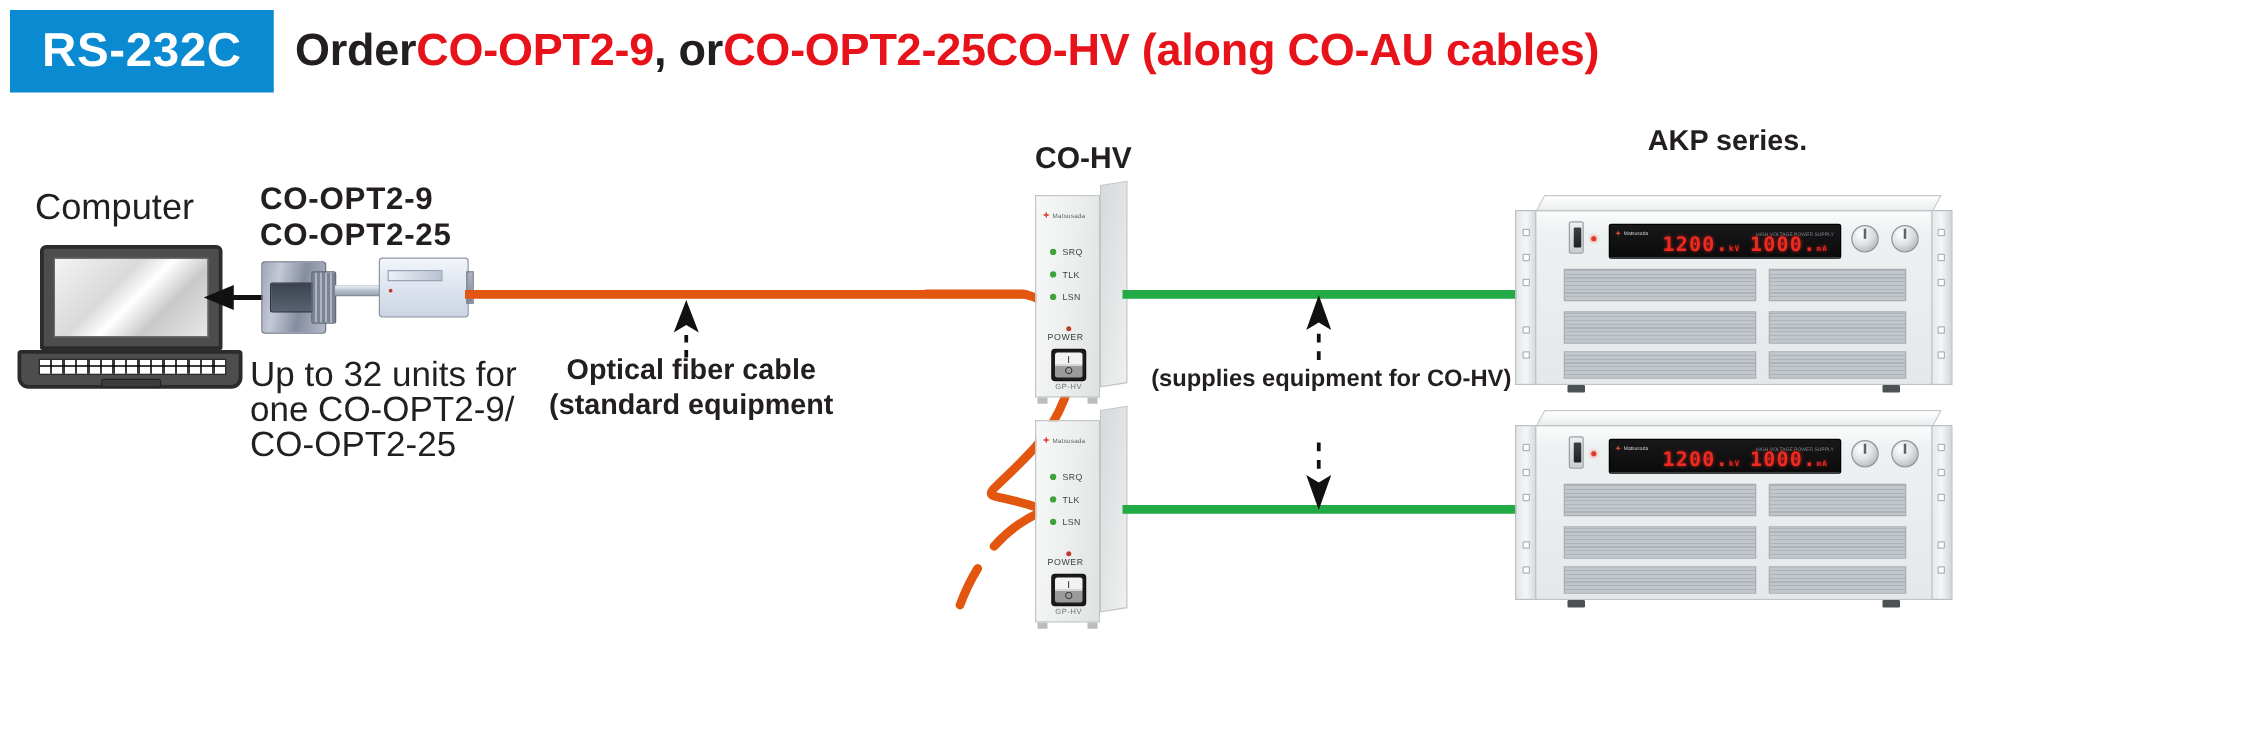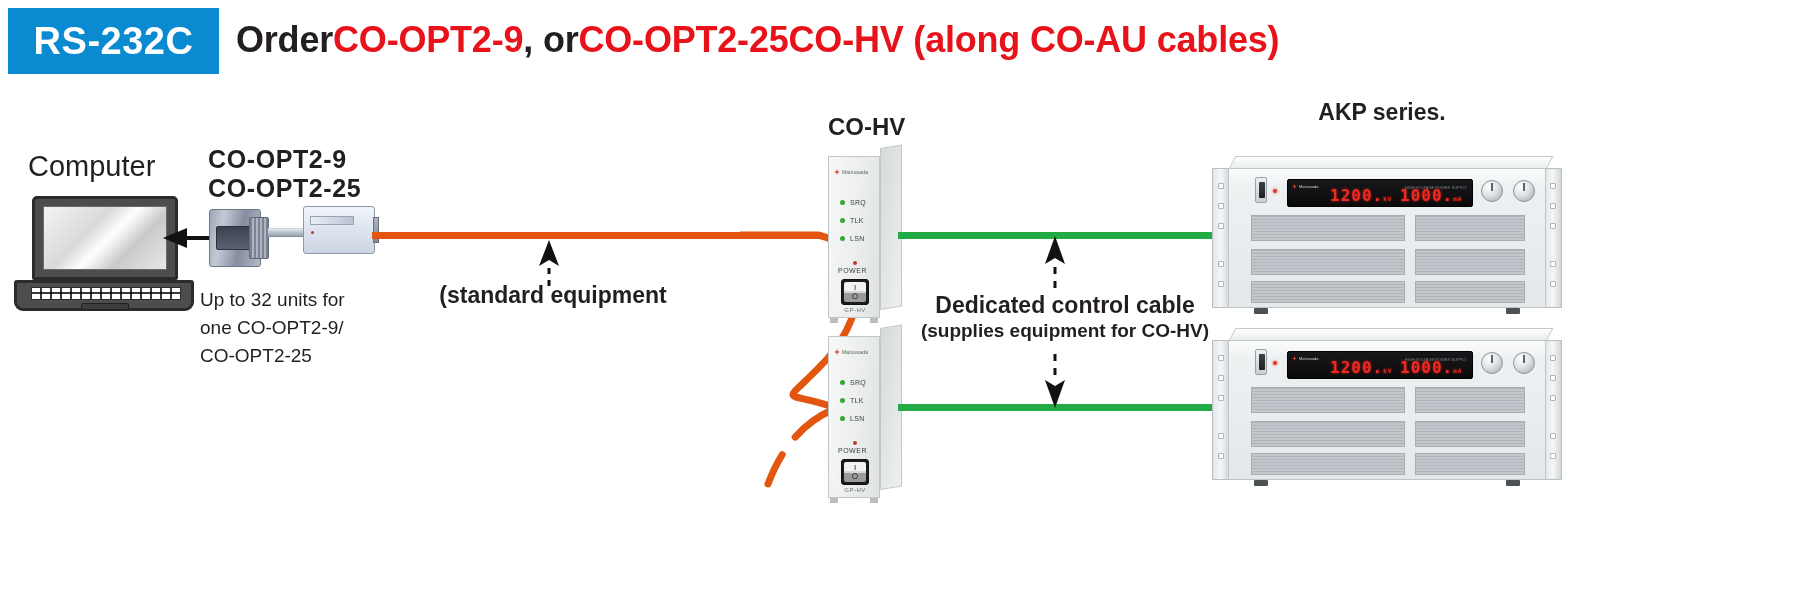--- a/index.html
+++ b/index.html
@@ -29,21 +29,21 @@
     white-space: nowrap; letter-spacing: -0.2px;
   }
   .hdr-title .red { color: #e8131a; }
 
   
   .lbl { position: absolute; white-space: nowrap; color: #231f20; }
 
   .t-computer { left: 28px; top: 150px; font-size: 29px; }
   .t-opt-name { left: 208px; top: 145px; font-size: 25px; font-weight: bold;
                 line-height: 29px; letter-spacing: 0.6px; }
-  .t-upto { left: 200px; top: 286px; font-size: 19px; line-height: 28px; }
+  .t-upto { left: 200px; top: 286px; font-size: 28px; line-height: 28px; }
 
   .t-fiber { left: 428px; top: 281px; font-size: 23px; font-weight: bold;
              line-height: 28px; text-align: center; width: 250px; }
 
   .t-cohv { left: 828px; top: 113px; font-size: 24px; font-weight: bold; }
 
   .t-ctrl { left: 915px; top: 292px; width: 300px; text-align: center; }
   .t-ctrl .l1 { font-size: 23px; font-weight: bold; line-height: 27px; display:block; }
   .t-ctrl .l2 { font-size: 19px; font-weight: bold; line-height: 24px; display:block; }
 
@@ -331,20 +331,21 @@
   <svg class="fiber-curve" viewBox="0 0 160 290">
     <path d="M 0 7 L 78 7 C 130 18 130 80 88 130 C 40 182 40 160 96 180" fill="none" stroke="#e2560f" stroke-width="7" stroke-linecap="round"></path>
     <path d="M 92 182 C 60 196 40 224 28 256" fill="none" stroke="#e2560f" stroke-width="7" stroke-linecap="round" stroke-dasharray="46 22"></path>
   </svg>
 
   <svg class="dash-arrow" style="left:538px; top:240px; width:22px; height:48px;" viewBox="0 0 22 48">
     <line x1="11" y1="46" x2="11" y2="26" stroke="#111" stroke-width="3" stroke-dasharray="6 6"></line>
     <polygon points="11,0 21,26 11,20 1,26" fill="#111"></polygon>
   </svg>
   <div class="lbl t-fiber">
+    <div>Optical fiber cable</div>
     <div>(standard equipment</div>
   </div>
 
   <div class="lbl t-cohv">CO-HV</div>
 
   <div class="cohv" style="left:828px; top:148px;">
     <div class="side"></div>
     <div class="face">
       <div class="brand"><i></i><span>Matsusada</span></div>
       <div class="led-row" style="top:42px;"><b></b><span>SRQ</span></div>
@@ -389,21 +390,20 @@
   <svg class="dash-arrow" style="left:1044px; top:236px; width:22px; height:54px;" viewBox="0 0 22 54">
     <line x1="11" y1="52" x2="11" y2="28" stroke="#111" stroke-width="3" stroke-dasharray="7 7"></line>
     <polygon points="11,0 21,28 11,22 1,28" fill="#111"></polygon>
   </svg>
   <svg class="dash-arrow" style="left:1044px; top:352px; width:22px; height:56px;" viewBox="0 0 22 56">
     <line x1="11" y1="2" x2="11" y2="26" stroke="#111" stroke-width="3" stroke-dasharray="7 7"></line>
     <polygon points="11,56 21,28 11,34 1,28" fill="#111"></polygon>
   </svg>
 
   <div class="lbl t-ctrl">
-    <span class="l1">Dedicated control cable</span>
     <span class="l2">(supplies equipment for CO-HV)</span>
   </div>
 
   <div class="lbl t-hv">
     <span class="l2">AKP series.</span>
   </div>
 
   <div class="akp" style="left:1212px; top:168px;">
     <div class="top-bevel"></div>
     <div class="earL">

